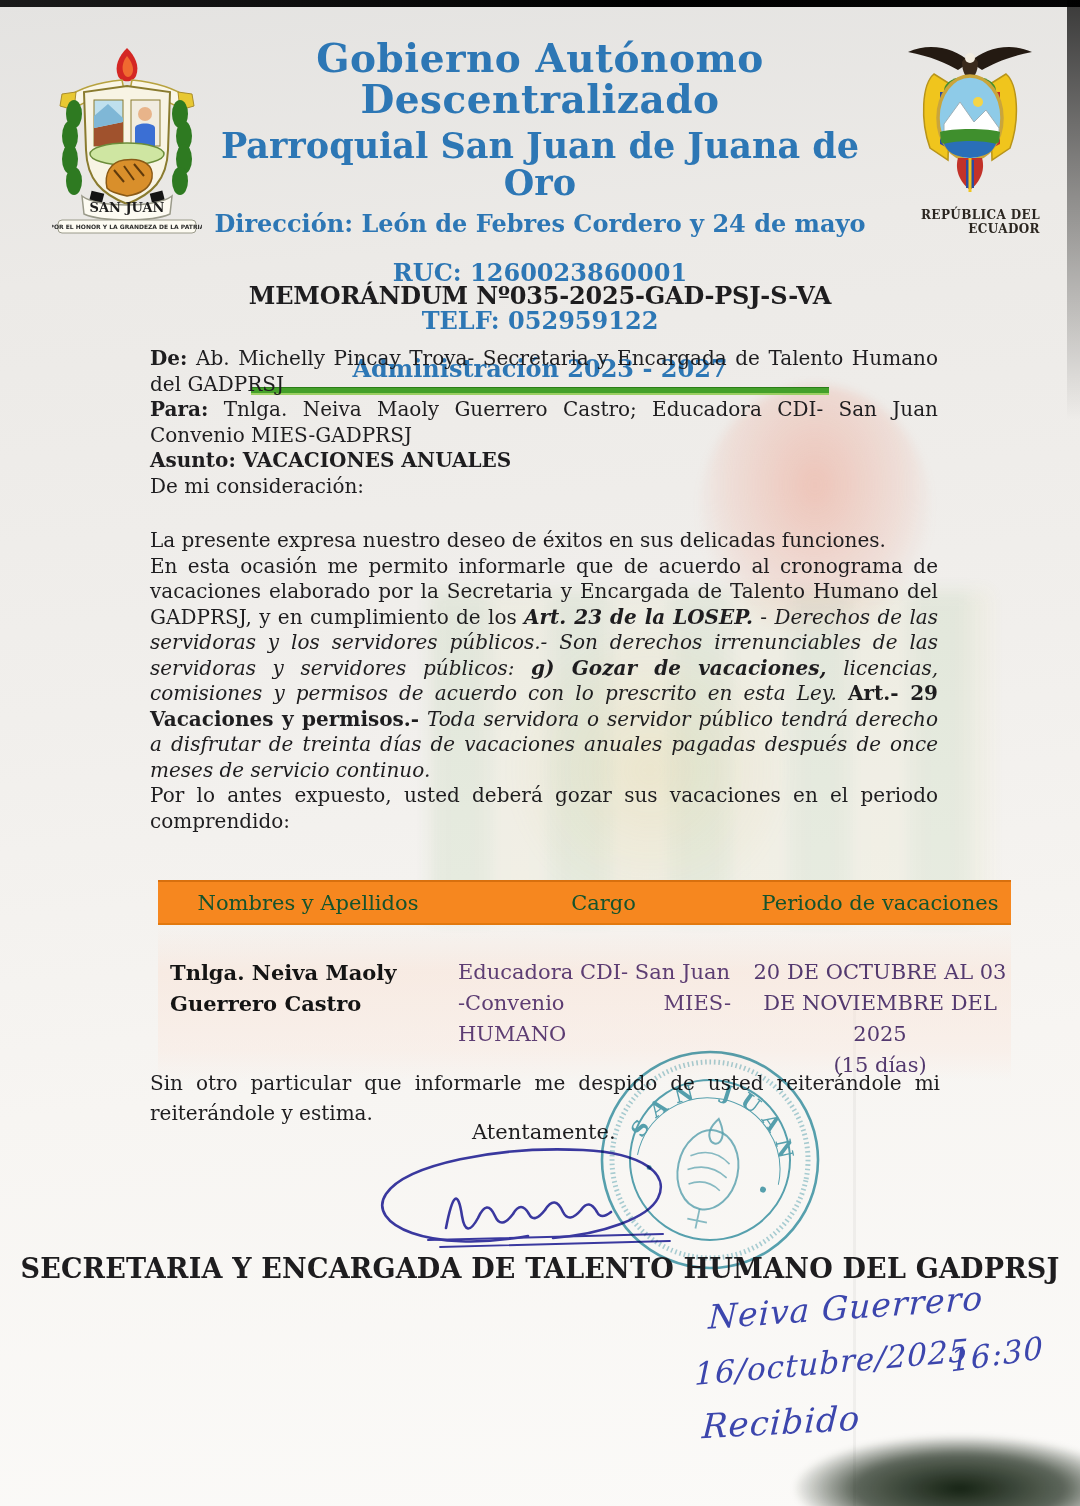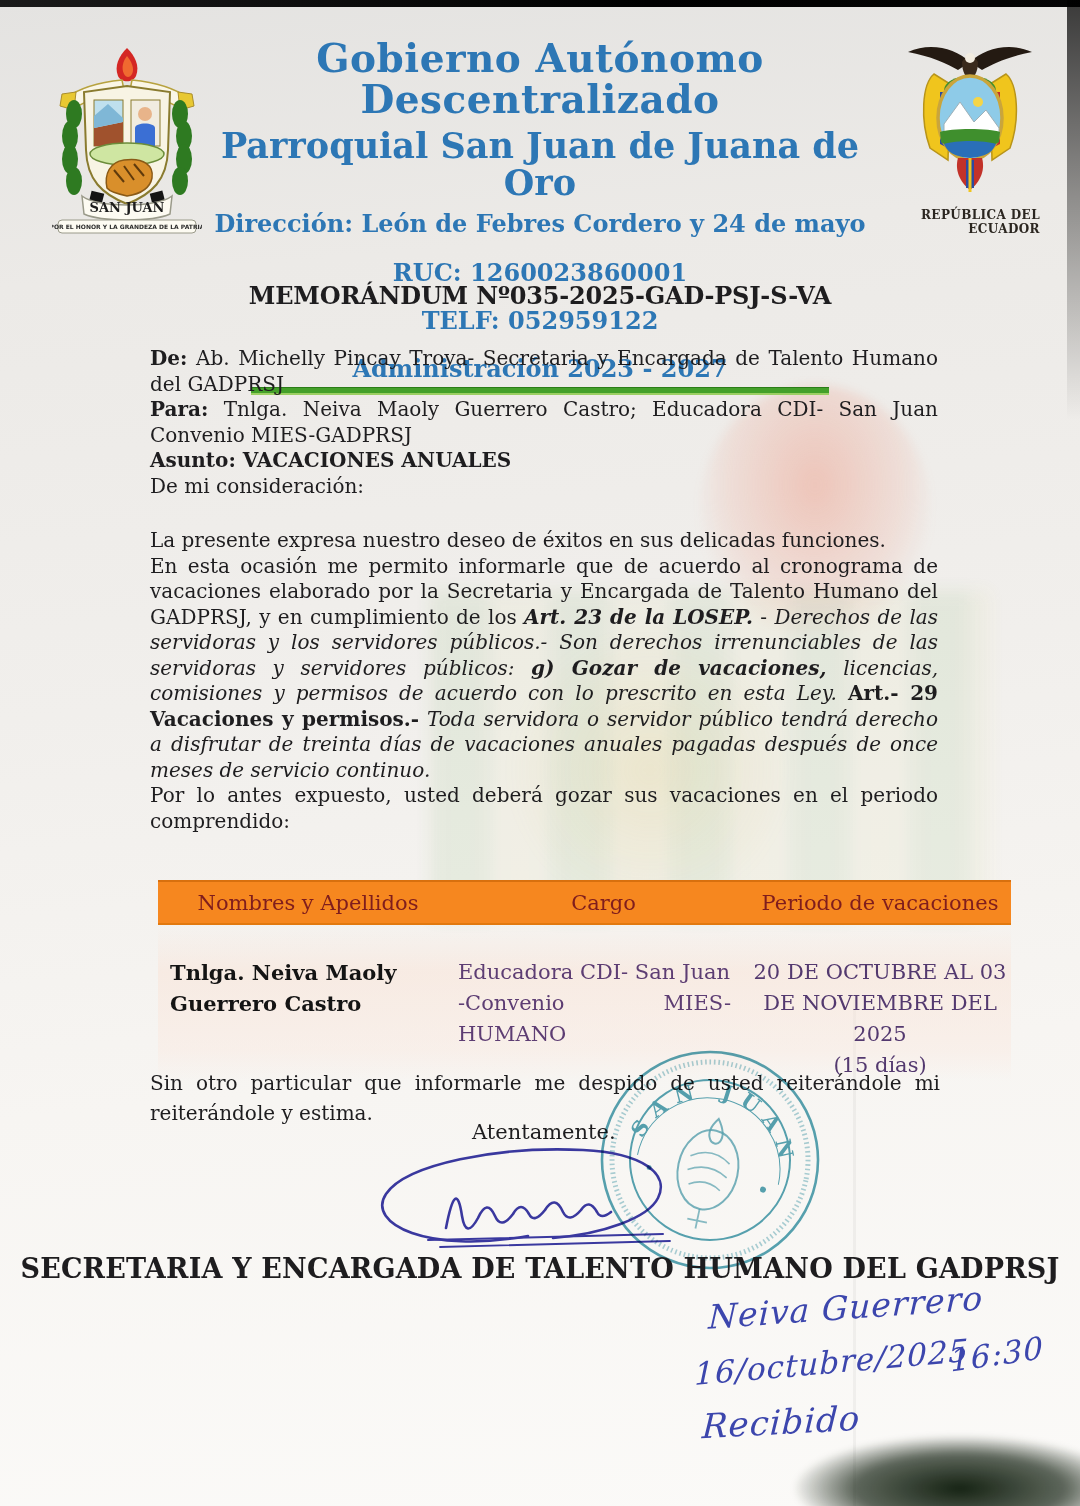--- a/index.html
+++ b/index.html
@@ -42,21 +42,21 @@
   .salutation{margin-top:1px;}
   .para1{margin-top:29px !important;}
   .para2{margin-top:0 !important;}
   .para3{margin-top:0 !important;}
   .bi{font-weight:bold;font-style:italic;}
   .it{font-style:italic;}
   .b{font-weight:bold;}
   
   .vac-table{position:absolute;left:158px;top:880px;width:853px;}
   .vt-head{display:grid;grid-template-columns:300px 291px 262px;background:#f6871f;border-top:2px solid #d8700e;border-bottom:2px solid #e2790f;}
-  .vt-head div{padding:9px 4px 8px;text-align:center;font-size:21px;color:#7f1d1d;}
+  .vt-head div{padding:9px 4px 8px;text-align:center;font-size:21px;color:#14532d;}
   .vt-row{display:grid;grid-template-columns:300px 291px 262px;background:linear-gradient(180deg,rgba(249,231,220,.0) 0%,rgba(249,228,216,.55) 30%,rgba(250,233,224,.45) 80%,rgba(250,233,224,0));min-height:132px;}
   .vt-row>div{padding-top:32px;font-size:21px;line-height:31px;}
   .cell-name{padding-left:12px;padding-right:40px;font-weight:bold;color:#141414;}
   .cell-cargo{color:#5d3d73;padding-right:18px;}
   .cargo-l2{display:flex;justify-content:space-between;}
   .cell-period{color:#53396f;text-align:center;}
   
   .closing-block{position:absolute;left:150px;top:1048px;width:790px;font-size:20px;line-height:30px;text-align:justify;}
   .atentamente{position:absolute;left:472px;top:1120px;font-size:21px;}
   .sig-svg{position:absolute;left:358px;top:1136px;mix-blend-mode:multiply;}

